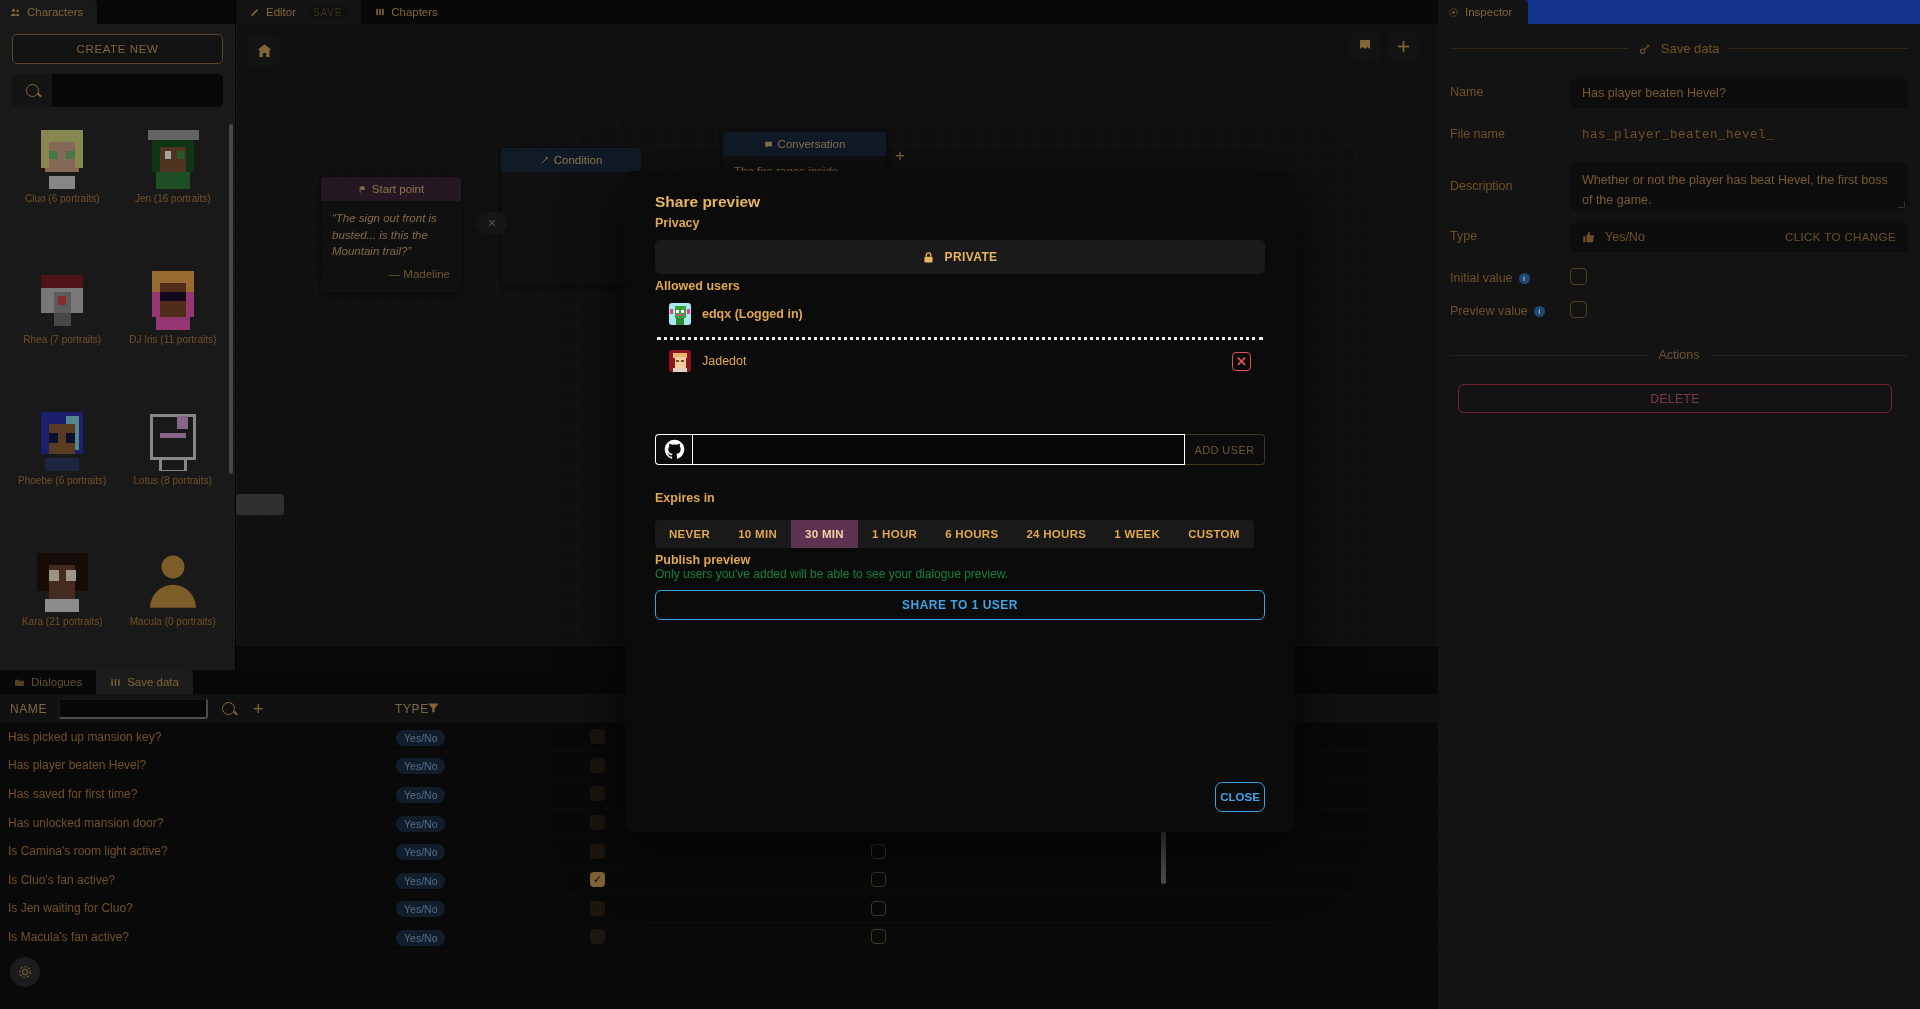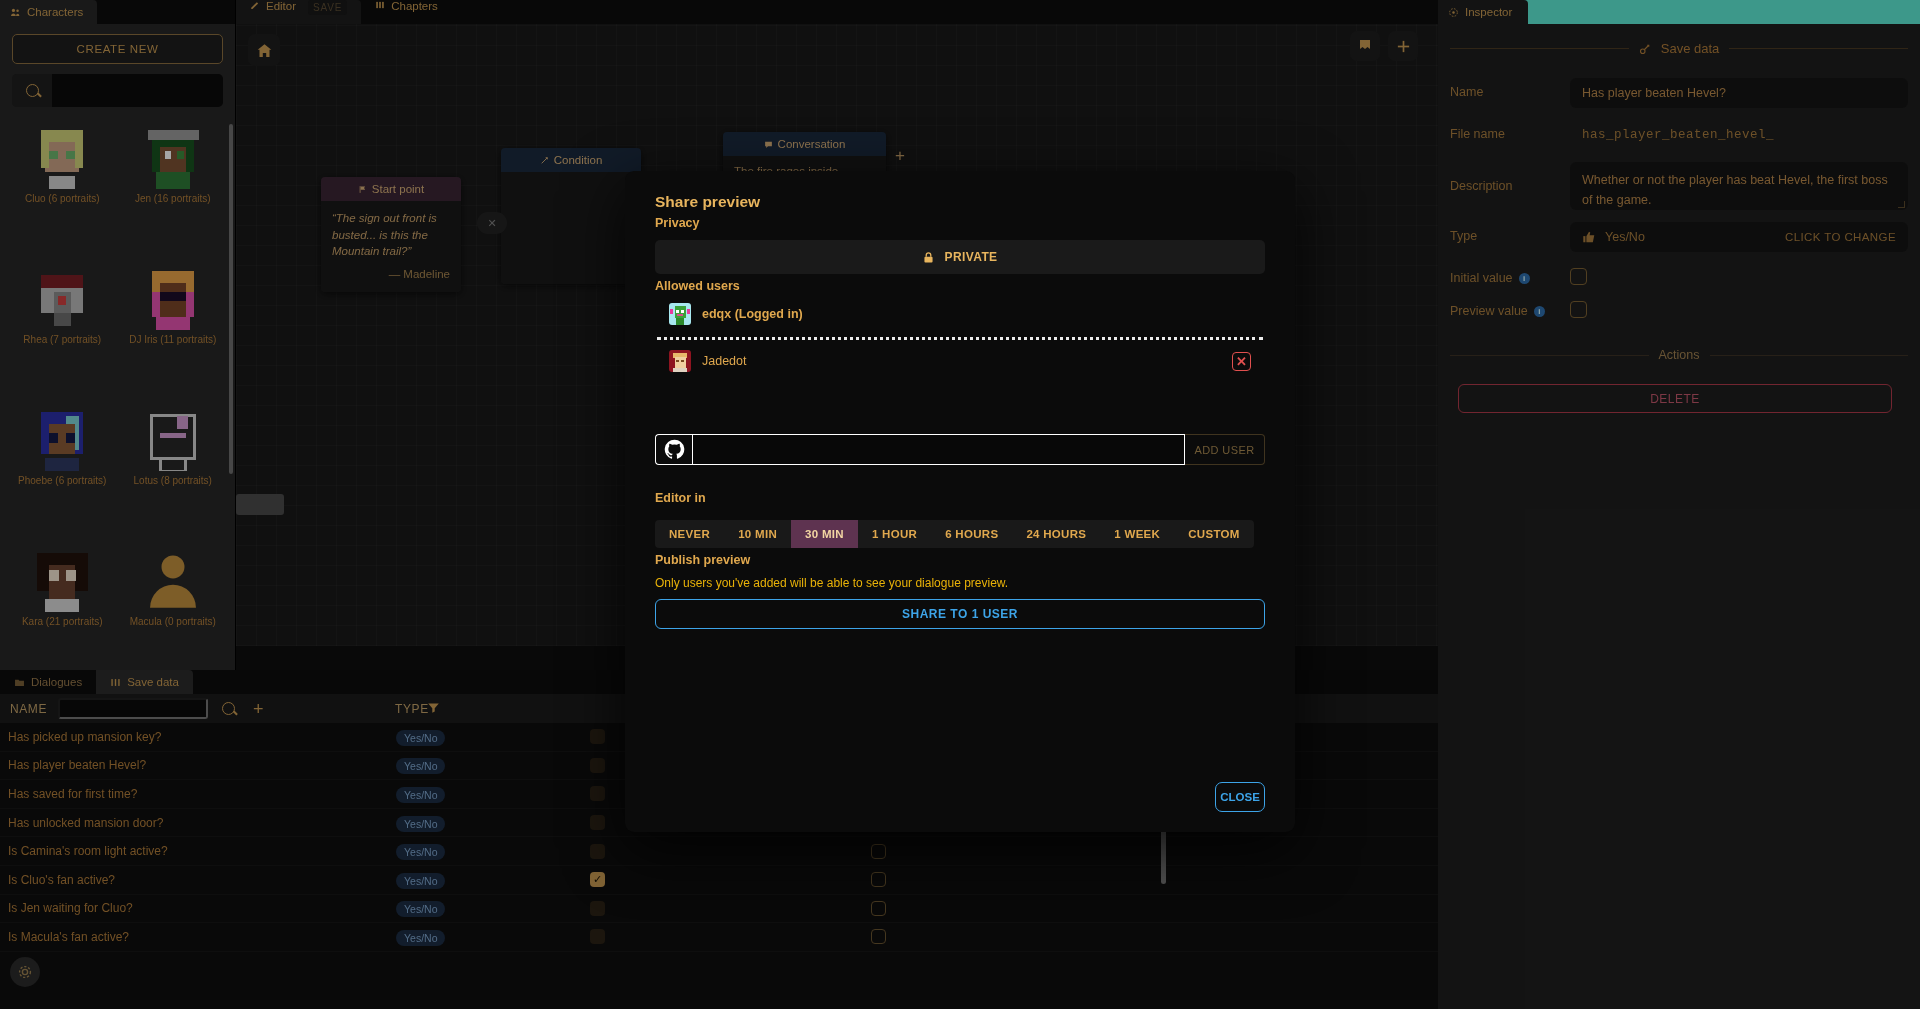--- a/index.html
+++ b/index.html
@@ -57,21 +57,21 @@
   .char-label { color: #b07c3a; font-size: 10px; margin-top: 4px; white-space: nowrap; }
   .side-scroll {
     position: absolute; right: 2px; top: 100px; width: 4px; height: 350px;
     background: #6d6d6d; border-radius: 2px;
   }
 
   
   .center { position: absolute; left: 236px; top: 0; width: 1202px; height: 683px; background: #0e0e0e; }
   .center-tabbar { height: 24px; background: #0d0d0d; display: flex; }
   .ctab {
-    display: flex; align-items: flex-start; gap: 6px; height: 24px; padding: 0 14px;
+    display: flex; align-items: center; gap: 6px; height: 24px; padding: 0 14px;
     font-size: 11.5px; color: #c89a52; border-top-right-radius: 4px;
   }
   .ctab.active { background: #1e1e1e; }
   .save-chip { color: #5b4b33; font-size: 10px; letter-spacing: .8px; margin-left: 6px; background:#191919; padding:2px 5px; border-radius:3px;}
   .canvas {
     position: absolute; left: 0; top: 24px; width: 1202px; height: 622px;
     background:
       repeating-linear-gradient(0deg,  rgba(255,255,255,.028) 0 1px, transparent 1px 20px),
       repeating-linear-gradient(90deg, rgba(255,255,255,.028) 0 1px, transparent 1px 20px),
       #1a1a1a;
@@ -97,21 +97,21 @@
   .node-conv .node-head { background: #1b2a3e; }
   .node-blast { position:absolute; left: 425px; top: 153px; width: 78px; height:26px; background:#1d1d1d; border-radius:13px;
                 display:flex; align-items:center; justify-content:center; gap:6px; color:#c9a169; font-size:11.5px;}
   .pill-x { width:16px;height:16px;border-radius:4px;background:#2a2a2a;color:#8a8a8a;font-size:10px;display:flex;align-items:center;justify-content:center;}
   .edge-x { position:absolute; left: 241px; top: 188px; width: 30px; height: 22px; background:#232323; border-radius:11px; display:flex;align-items:center;justify-content:center;color:#7d7d7d;font-size:11px;}
   .plus-sm { position:absolute; left: 655px; top: 124px; width:18px;height:18px;color:#c9a169;font-size:17px;line-height:16px;text-align:center;}
   .gray-box { position:absolute; left: 0px; top: 470px; width:48px;height:21px;background:#4a4a4a;border-radius:3px;}
 
   
   .inspector { position: absolute; left: 1438px; top: 0; width: 482px; height: 1009px; background: #1e1e1e; }
-  .insp-tabbar { height: 24px; background: #5eead4; display: flex; }
+  .insp-tabbar { height: 24px; background: #1d4ed8; display: flex; }
   .insp-tab { display:flex; align-items:center; gap:6px; padding: 0 16px 0 10px; height:24px; background:#1e1e1e;
               color:#c89a52; font-size:11.5px; border-top-right-radius:4px; }
   .insp-section {
     display: flex; align-items: center; gap: 10px; color: #b07c3a; font-size: 13px;
     margin: 17px 12px 0 12px;
   }
   .insp-section .line { flex: 1; height: 1px; background: #4a3a22; }
   .insp-rows { padding: 10px 12px 0 12px; }
   .irow { display: flex; align-items: flex-start; margin-top: 12px; }
   .ilabel { width: 120px; color: #a87c3e; font-size: 12.5px; padding-top: 7px; display:flex; align-items:center; gap:6px;}
@@ -183,21 +183,21 @@
   .gh-box { width: 37px; border: 1.5px solid #ffffff; border-right:none; border-radius: 4px 0 0 4px;
             display:flex; align-items:center; justify-content:center; }
   .gh-input { flex: 1; background:#080808; border: 1.5px solid #ffffff; height: 31px; outline:none;
               color:#e0a84e; font-size:12.5px; padding: 0 8px; font-family:"Liberation Sans",sans-serif;}
   .adduser-btn { width: 80px; border:1px solid #40341f; border-left:none; border-radius: 0 4px 4px 0;
                  display:flex; align-items:center; justify-content:center; color:#6f5a35; font-size:11px; letter-spacing:.4px; cursor:pointer;}
   .expires-row { position:absolute; left: 30px; top: 320px; width: 610px; }
   .seg { margin-top: 15px; display:flex; background:#191919; border-radius: 4px; overflow:hidden; width: fit-content;}
   .seg-item { padding: 8px 14px; color:#e0a84e; font-size:11.5px; font-weight:bold; letter-spacing:.3px; cursor:pointer;}
   .seg-item.active { background: #5e3350; color:#f3d6a3; }
-  .pub-note { color:#eab308; font-size:12px; margin-top: 9px;}
+  .pub-note { color:#15803d; font-size:12px; }
   .share-btn { margin-top: 9px; height: 30px; border:1.4px solid #3da4e8; border-radius: 6px;
                display:flex; align-items:center; justify-content:center; color:#3da4e8; font-size:12px; font-weight:bold; letter-spacing:.5px; cursor:pointer;}
   .close-btn { position:absolute; right: 30px; bottom: 20px; width: 50px; height: 30px; border:1.4px solid #3da4e8;
                border-radius:7px; display:flex;align-items:center;justify-content:center;color:#3da4e8;font-size:11.5px;font-weight:bold;cursor:pointer;}
 </style>
 </head>
 <body>
 
 <div class="app">
 
@@ -649,21 +649,21 @@
       <div class="gh-box">
         <svg width="21" height="21" viewBox="0 0 16 16">
             <path fill="#ffffff" d="M8 .6a7.4 7.4 0 0 0-2.34 14.43c.37.07.5-.16.5-.36v-1.3c-2.06.45-2.5-.98-2.5-.98-.34-.86-.83-1.09-.83-1.09-.68-.46.05-.45.05-.45.75.05 1.14.77 1.14.77.67 1.14 1.75.81 2.18.62.07-.48.26-.81.47-1-1.64-.19-3.37-.82-3.37-3.66 0-.81.29-1.47.76-1.99-.08-.19-.33-.94.07-1.96 0 0 .62-.2 2.03.76a7 7 0 0 1 3.7 0c1.4-.96 2.02-.76 2.02-.76.4 1.02.15 1.77.08 1.96.47.52.76 1.18.76 1.99 0 2.85-1.74 3.47-3.39 3.65.27.23.51.69.51 1.39v2.06c0 .2.13.43.5.36A7.4 7.4 0 0 0 8 .6z"></path>
           </svg>
       </div>
       <input class="gh-input" value="" style="">
       <div class="adduser-btn">ADD USER</div>
     </div>
 
     <div class="expires-row">
-      <div class="sec-label" style="margin-top:0">Editor in</div>
+      <div class="sec-label" style="margin-top:0">Expires in</div>
       <div class="seg">
         <div class="seg-item">NEVER</div>
         <div class="seg-item">10 MIN</div>
         <div class="seg-item active">30 MIN</div>
         <div class="seg-item">1 HOUR</div>
         <div class="seg-item">6 HOURS</div>
         <div class="seg-item">24 HOURS</div>
         <div class="seg-item">1 WEEK</div>
         <div class="seg-item">CUSTOM</div>
       </div>

